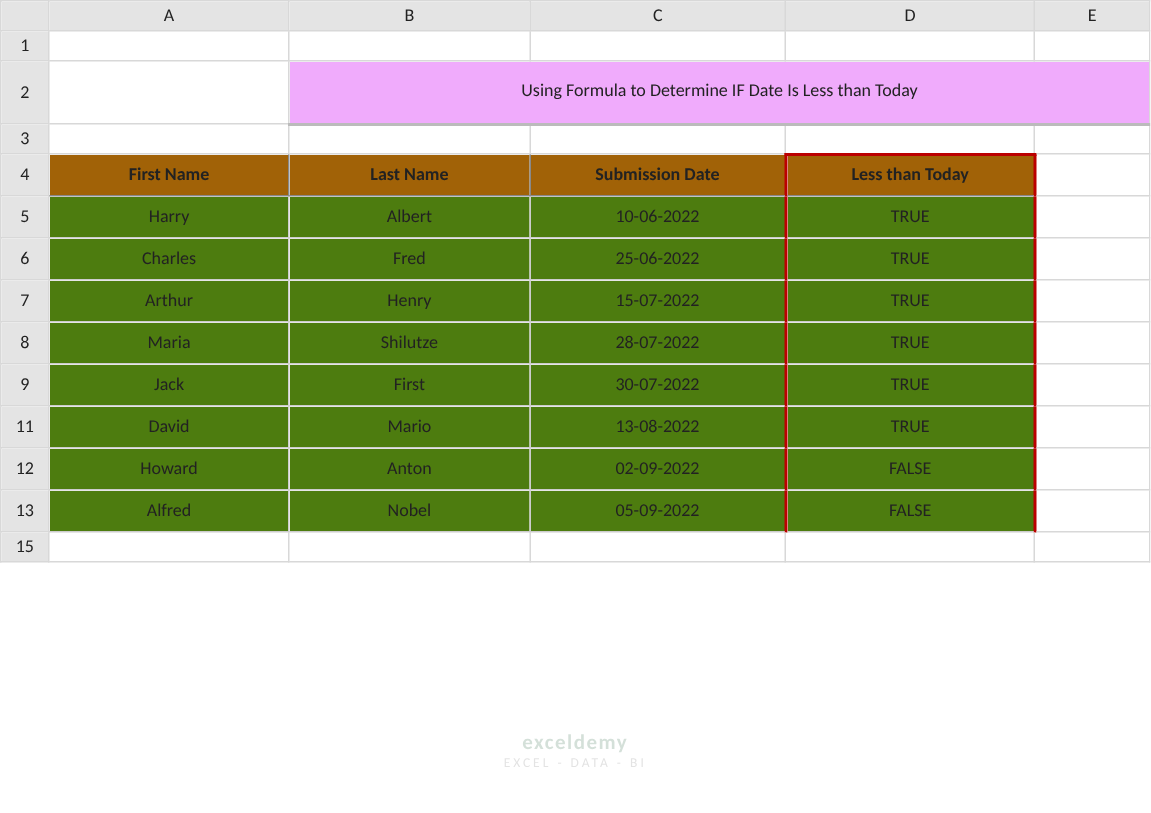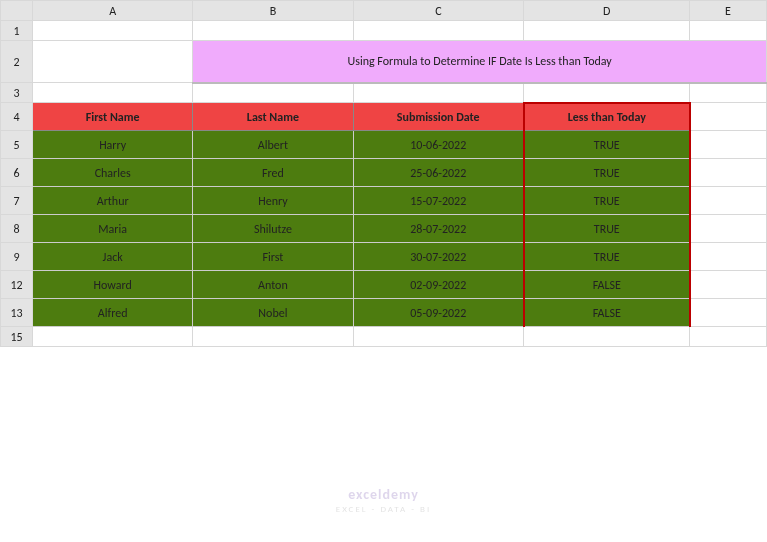--- a/index.html
+++ b/index.html
@@ -76,21 +76,21 @@
       border-bottom: 2px solid #bbb !important;
       color: #111;
     }
 
     .header-td {
       font-weight: bold;
       font-size: 12px;
       text-align: center;
       vertical-align: middle;
       border: 1px solid #888 !important;
-      background: #ef4444;
+      background: #a16207;
       color: #111;
     }
 
     .data-td {
       font-size: 12px;
       text-align: center;
       vertical-align: middle;
       border: 1px solid #ccc !important;
       background: #4d7c0f;
       color: #111;
@@ -200,20 +200,28 @@
         </tr>
         <tr class="h-row-data">
           <td class="row-num-cell">9</td>
           <td class="data-td">Jack</td>
           <td class="data-td">First</td>
           <td class="data-td">30-07-2022</td>
           <td class="data-td e-col-left e-col-right">TRUE</td>
           <td class="empty-td"></td>
         </tr>
         <tr class="h-row-data">
+          <td class="row-num-cell">11</td>
+          <td class="data-td">David</td>
+          <td class="data-td">Mario</td>
+          <td class="data-td">13-08-2022</td>
+          <td class="data-td e-col-left e-col-right">TRUE</td>
+          <td class="empty-td"></td>
+        </tr>
+        <tr class="h-row-data">
           <td class="row-num-cell">12</td>
           <td class="data-td">Howard</td>
           <td class="data-td">Anton</td>
           <td class="data-td">02-09-2022</td>
           <td class="data-td e-col-left e-col-right">FALSE</td>
           <td class="empty-td"></td>
         </tr>
         <tr class="h-row-data">
           <td class="row-num-cell">13</td>
           <td class="data-td">Alfred</td>
@@ -229,15 +237,15 @@
           <td class="empty-td"></td>
           <td class="empty-td"></td>
           <td class="empty-td"></td>
         </tr>
       </tbody>
   </table>
 
 </div>
 
 <div style="position: fixed; bottom: 28px; left: 50%; transform: translateX(-50%); opacity: 0.18; text-align: center; pointer-events: none; z-index: 100;">
-    <div style="font-weight:bold;font-size:14px;color:#4c1d95;letter-spacing:1px;">exceldemy</div>
+    <div style="font-weight:bold;font-size:14px;color:#14532d;letter-spacing:1px;">exceldemy</div>
     <div style="font-size:9px;color:#666;letter-spacing:2px;text-align:center;">EXCEL - DATA - BI</div>
   </div>
 
 </body></html>

